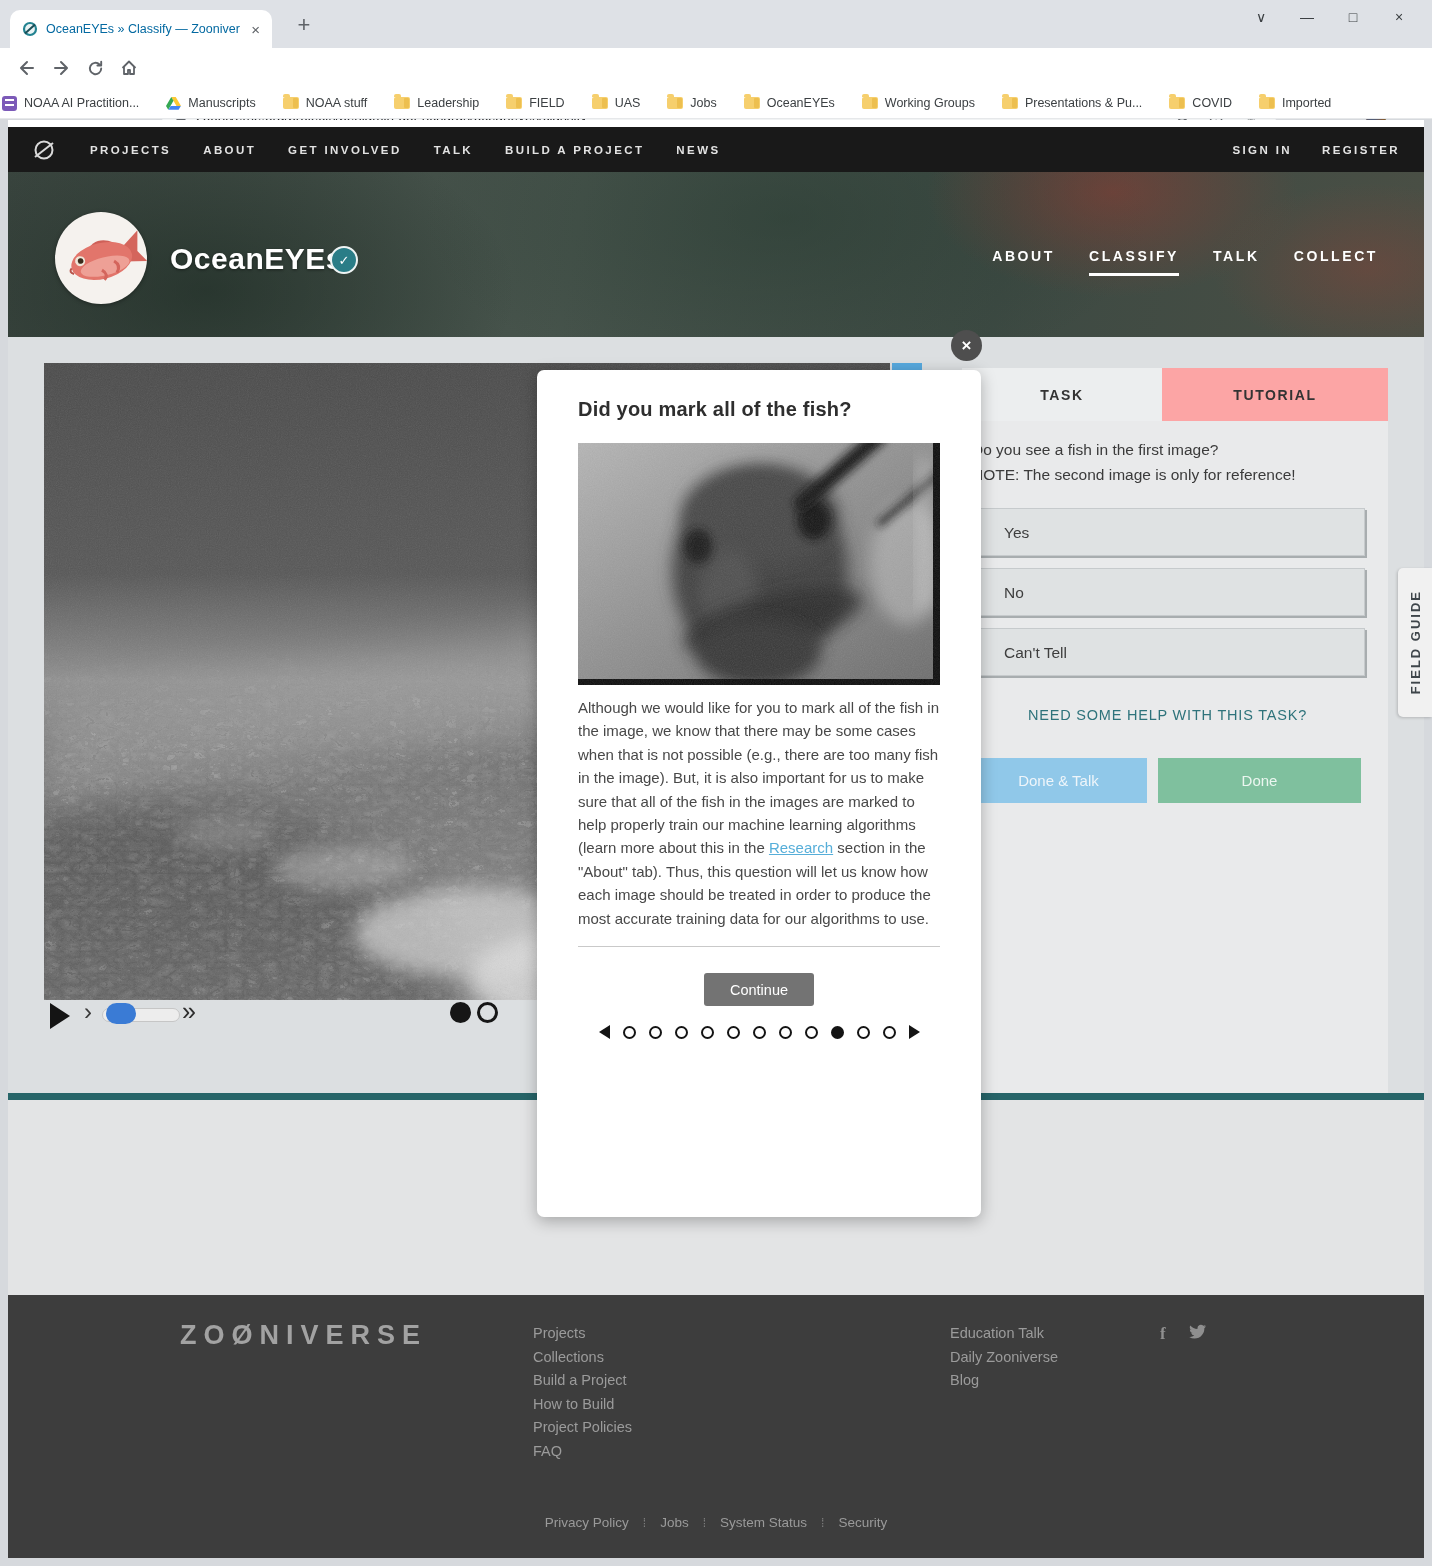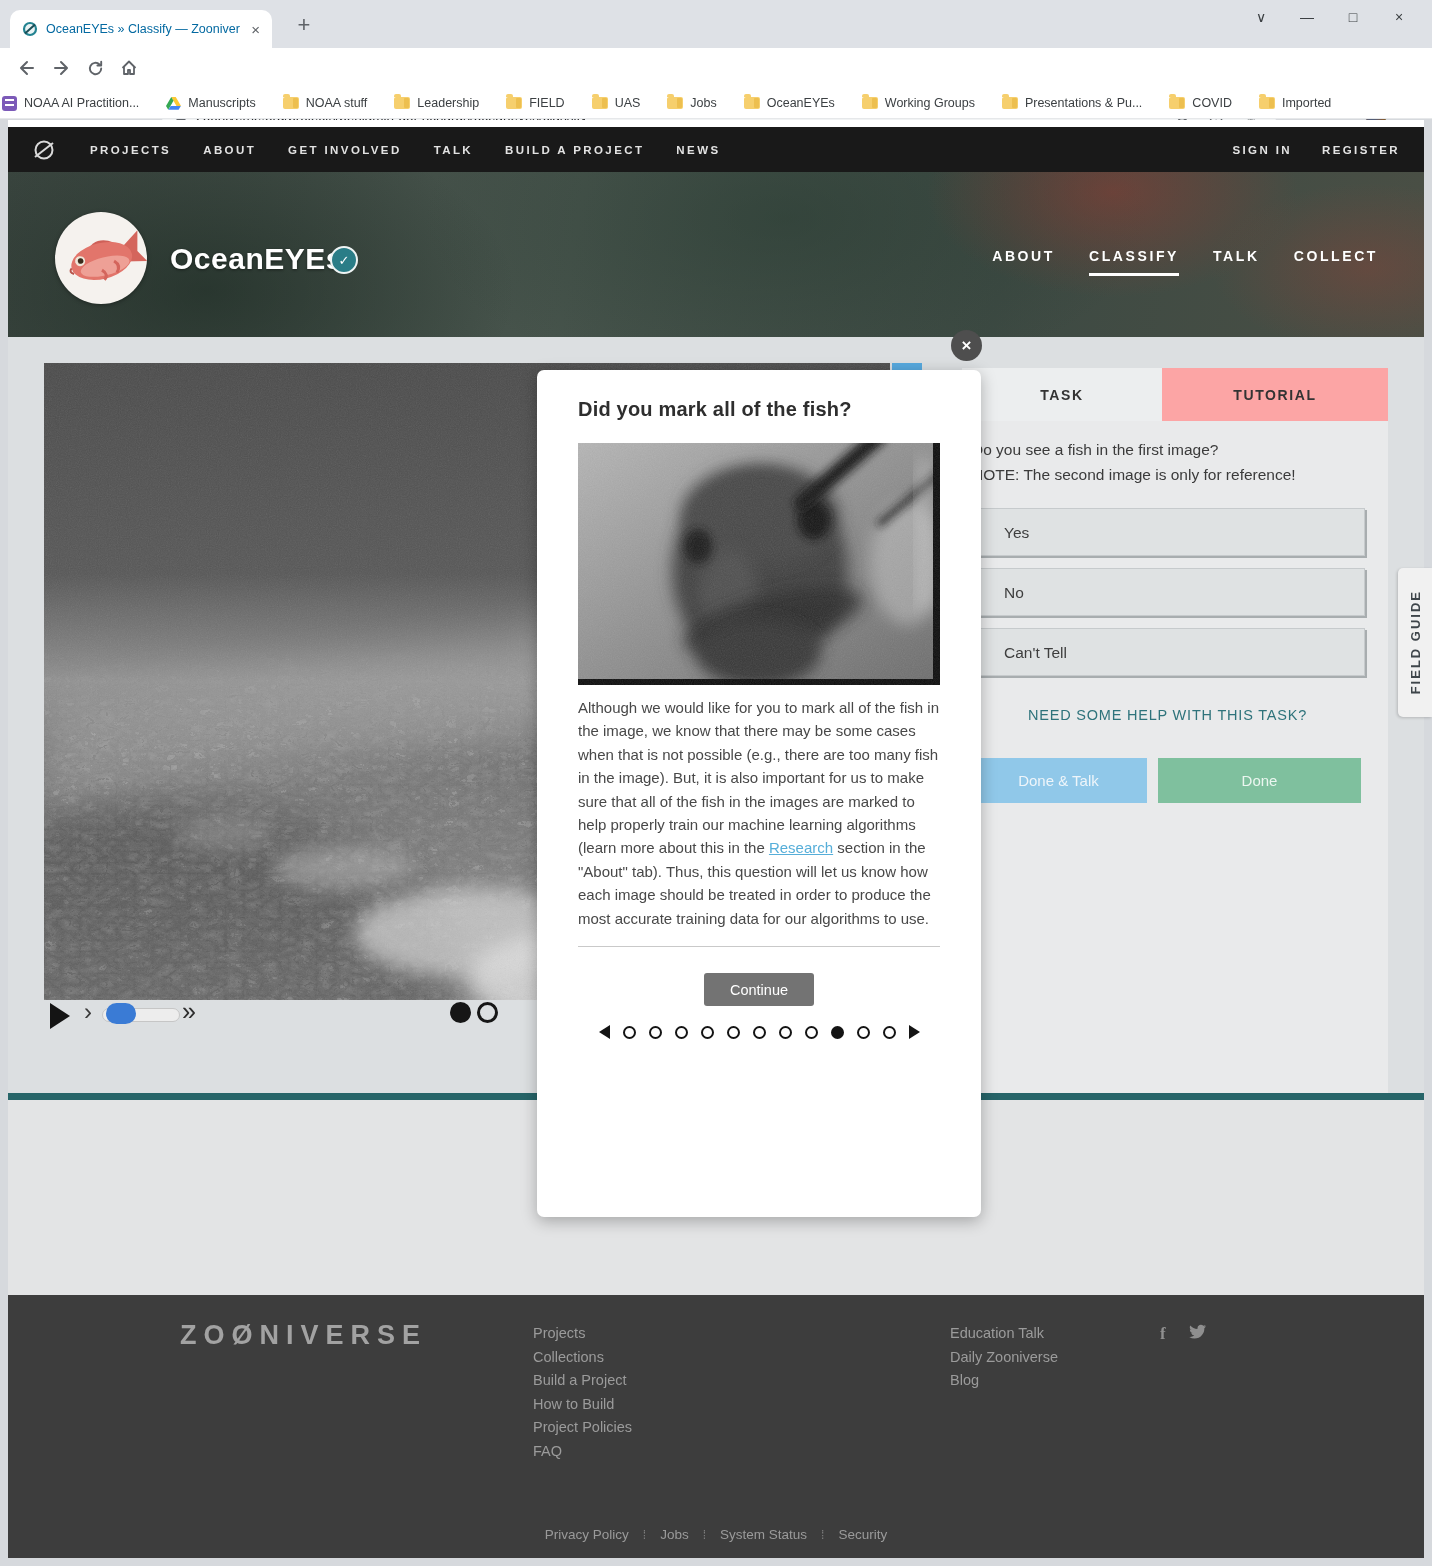--- a/index.html
+++ b/index.html
@@ -104,21 +104,21 @@
   .pdot.active{background:#141414}
 
   
   #footer{position:absolute;left:0;top:1175px;width:100%;height:263px;background:#3d3d3d}
   #wordmark{position:absolute;left:172px;top:25px;font-size:27px;font-weight:bold;letter-spacing:7px;color:#a2a2a2}
   .f-col{position:absolute;top:27px;display:flex;flex-direction:column}
   .f-col a{color:#9b9b9b;font-size:14.5px;line-height:23.6px;text-decoration:none;cursor:pointer}
   #f-col-0{left:525px}#f-col-1{left:718px}#f-col-2{left:942px}
   #f-social{position:absolute;left:1152px;top:27px;display:flex;gap:22px;align-items:center}
   .fb-ic{color:#8f8f8f;font-size:17px;font-weight:bold;font-family:"Liberation Serif",serif;cursor:pointer}
-  #f-legal{position:absolute;left:0;top:232px;width:100%;display:flex;justify-content:center;align-items:center}
+  #f-legal{position:absolute;left:0;top:220px;width:100%;display:flex;justify-content:center;align-items:center}
   .legal-link{color:#9a9a9a;font-size:13.5px;cursor:pointer}
   .legal-sep{color:#7d7d7d;margin:0 14px;font-size:12px;letter-spacing:0}
 </style>
 </head>
 <body>
 
 <div id="tabstrip">
   <div class="tab">
     <svg width="16" height="16" viewBox="0 0 16 16">
         <circle cx="8" cy="8" r="6" fill="#eaf4f5" stroke="#238391" stroke-width="2.2"></circle>

